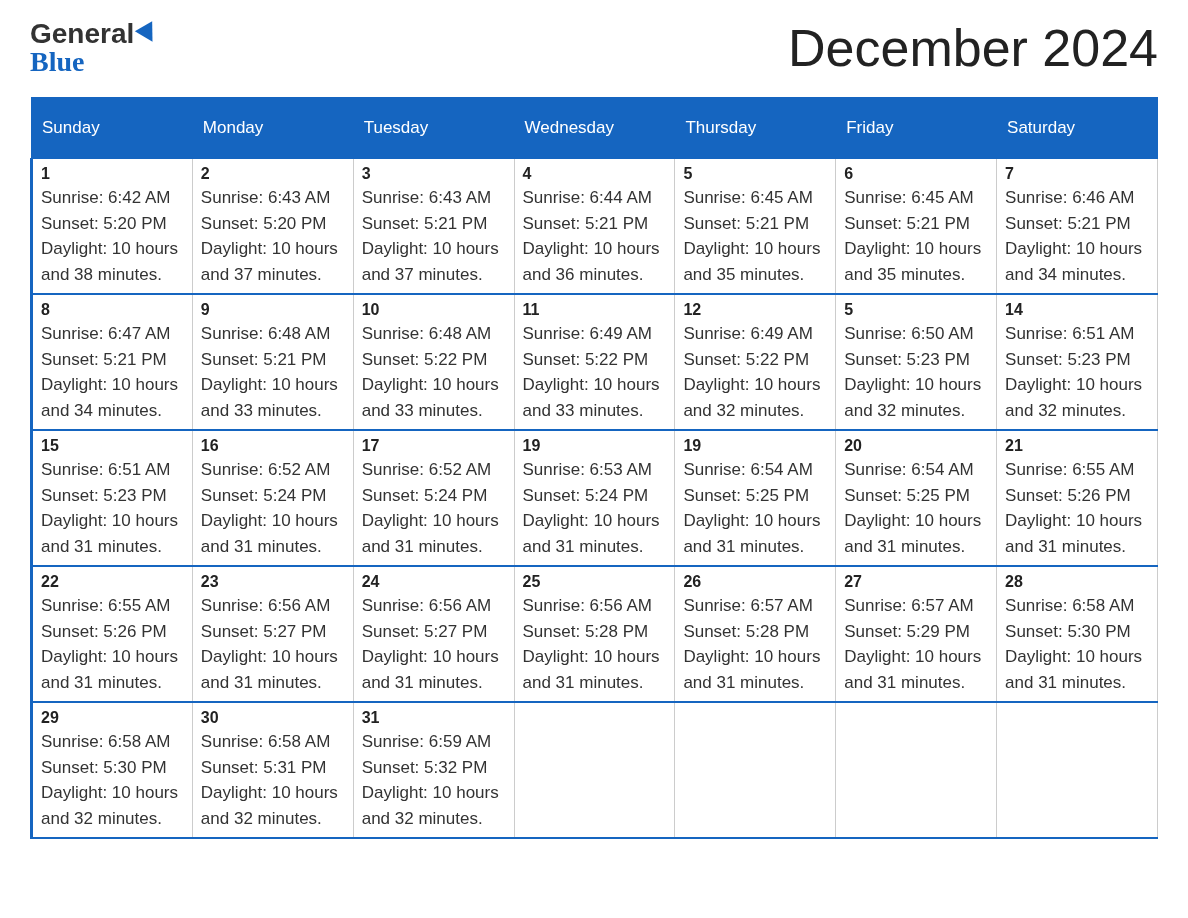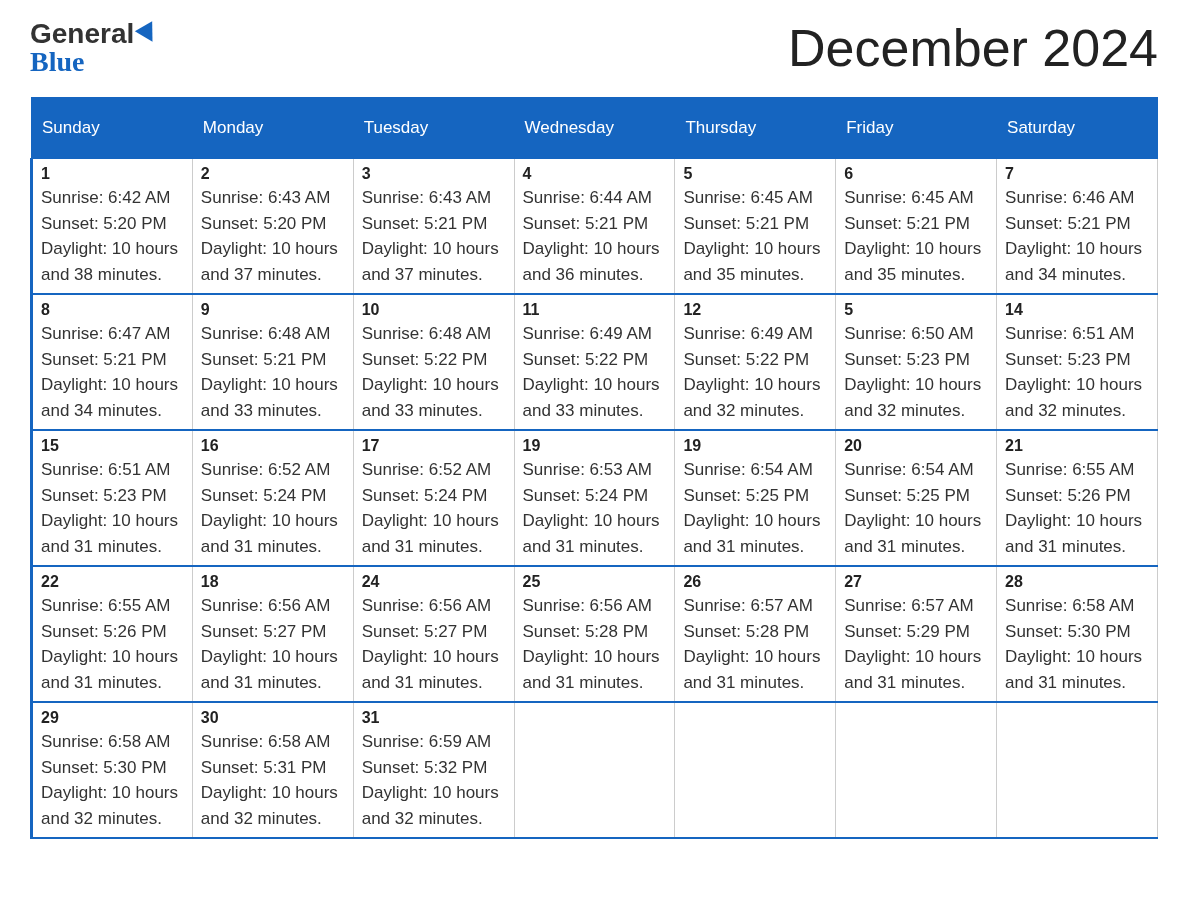--- a/index.html
+++ b/index.html
@@ -222,21 +222,21 @@
           <span class="day-number">21</span>
           <span class="day-info">Sunrise: 6:55 AM<br>Sunset: 5:26 PM<br>Daylight: 10 hours and 31 minutes.</span>
         </td>
       </tr>
       <tr>
         <td>
           <span class="day-number">22</span>
           <span class="day-info">Sunrise: 6:55 AM<br>Sunset: 5:26 PM<br>Daylight: 10 hours and 31 minutes.</span>
         </td>
         <td>
-          <span class="day-number">18</span>
+          <span class="day-number">23</span>
           <span class="day-info">Sunrise: 6:56 AM<br>Sunset: 5:27 PM<br>Daylight: 10 hours and 31 minutes.</span>
         </td>
         <td>
           <span class="day-number">24</span>
           <span class="day-info">Sunrise: 6:56 AM<br>Sunset: 5:27 PM<br>Daylight: 10 hours and 31 minutes.</span>
         </td>
         <td>
           <span class="day-number">25</span>
           <span class="day-info">Sunrise: 6:56 AM<br>Sunset: 5:28 PM<br>Daylight: 10 hours and 31 minutes.</span>
         </td>

